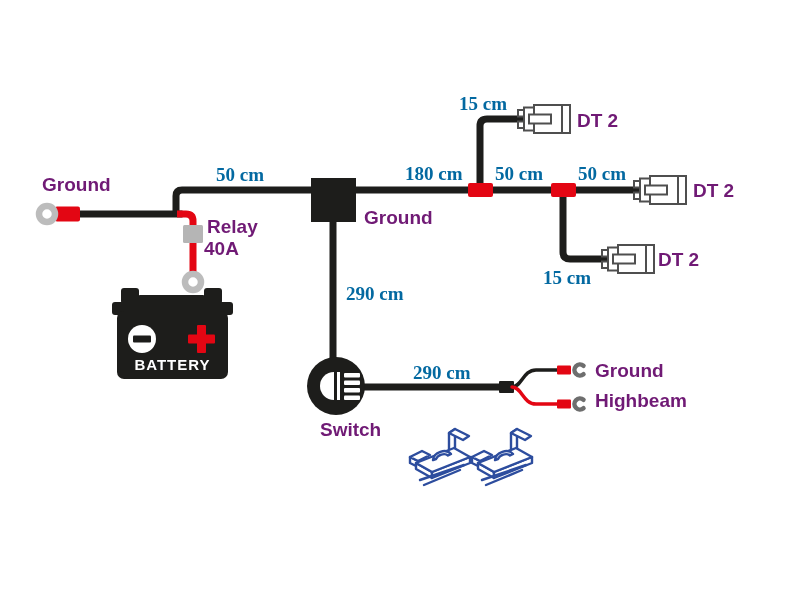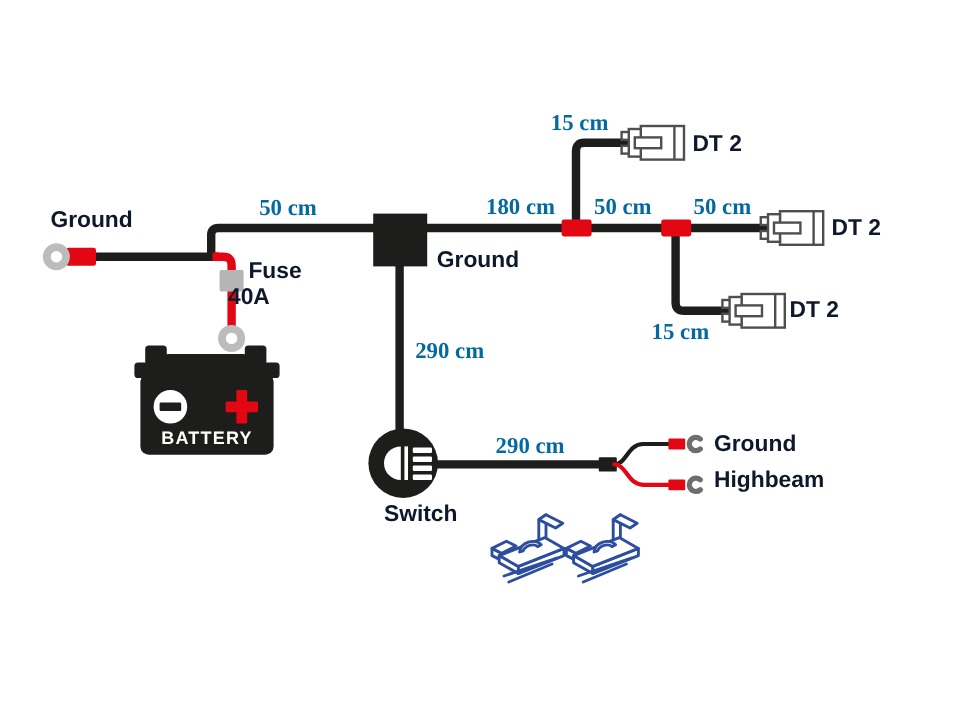--- a/index.html
+++ b/index.html
@@ -5,21 +5,21 @@
   html,body{margin:0;padding:0;background:#fff;}
   #stage{
     position:relative;width:800px;height:600px;background:#ffffff;
     font-family:"Liberation Sans",sans-serif;overflow:hidden;
   }
   #art{position:absolute;left:0;top:0;}
   .lbl{
     position:absolute;font-weight:bold;font-size:19px;line-height:1;
     white-space:nowrap;transform:translateY(-50%);
   }
-  .gray{color:#0f172a;}
+  .gray{color:#701a75;}
   .dark{color:#0369a1;font-family:Liberation Serif, serif;}
   .batt-text{
     font-family:"Liberation Sans",sans-serif;font-weight:bold;font-size:15px;
     letter-spacing:1px;fill:#ffffff;
   }
 </style>
 </head>
 <body>
 
 <div id="stage">
@@ -115,22 +115,22 @@
       <path d="M583.5,374.2 A5.5,5.5 0 1 1 583.5,365.8" stroke="#6e6e6e" stroke-width="4.5" fill="none" stroke-linecap="round"></path>
       <path d="M583.5,408.2 A5.5,5.5 0 1 1 583.5,399.8" stroke="#6e6e6e" stroke-width="4.5" fill="none" stroke-linecap="round"></path>
     </g>
 
     <use href="#splice" transform="translate(410,420)"></use>
     <use href="#splice" transform="translate(472,420)"></use>
   </svg>
 
   <div class="lbl gray" style="left:42px;top:184px">Ground</div>
   <div class="lbl dark" style="left:216px;top:174px">50 cm</div>
-  <div class="lbl gray" style="left:207px;top:226px">Fuse</div>
-  <div class="lbl gray" style="left:190px;top:248px">40A</div>
+  <div class="lbl gray" style="left:207px;top:226px">Relay</div>
+  <div class="lbl gray" style="left:204px;top:248px">40A</div>
   <div class="lbl gray" style="left:364px;top:217px">Ground</div>
   <div class="lbl dark" style="left:405px;top:173px">180 cm</div>
   <div class="lbl dark" style="left:459px;top:103px">15 cm</div>
   <div class="lbl gray" style="left:577px;top:120px">DT 2</div>
   <div class="lbl dark" style="left:495px;top:173px">50 cm</div>
   <div class="lbl dark" style="left:578px;top:173px">50 cm</div>
   <div class="lbl gray" style="left:693px;top:190px">DT 2</div>
   <div class="lbl dark" style="left:543px;top:277px">15 cm</div>
   <div class="lbl gray" style="left:658px;top:259px">DT 2</div>
   <div class="lbl dark" style="left:346px;top:293px">290 cm</div>

